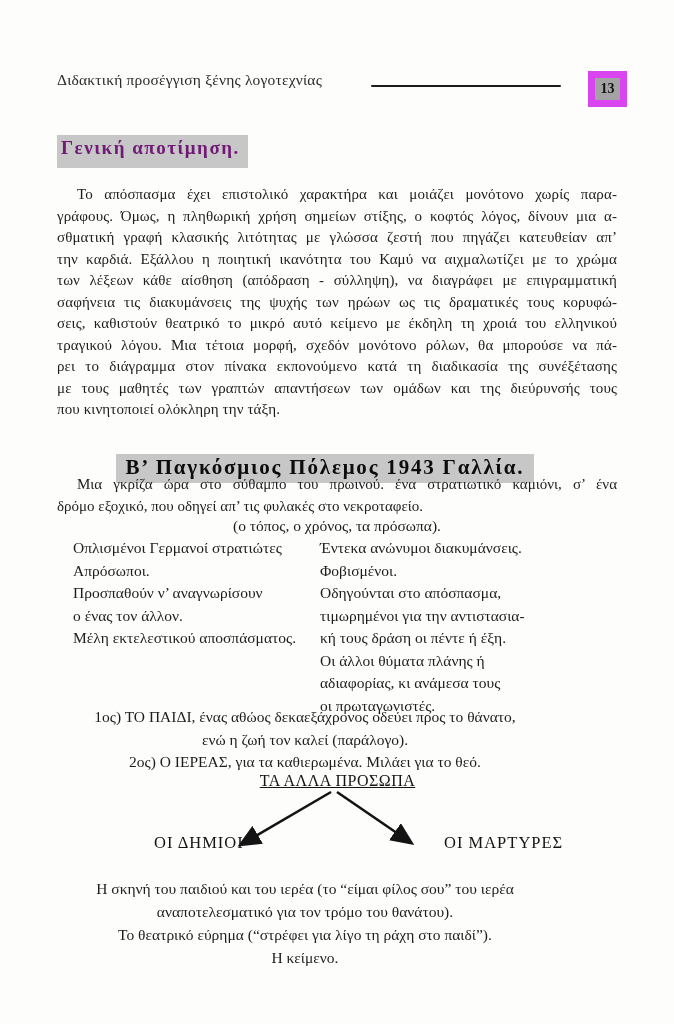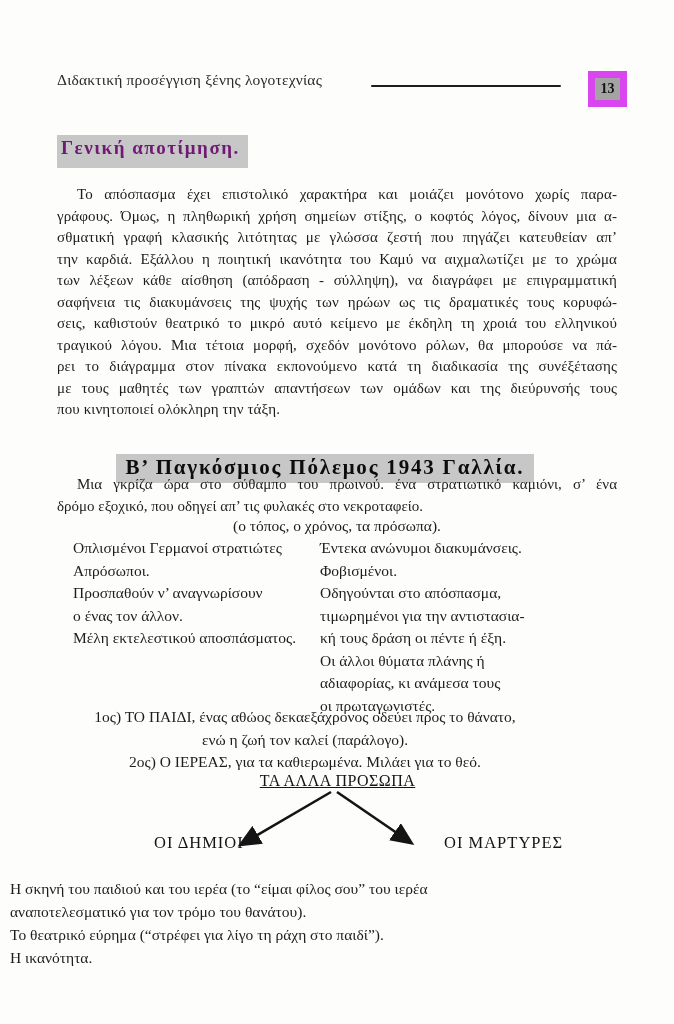--- a/index.html
+++ b/index.html
@@ -88,21 +88,21 @@
   }
   .diagram-arrows { position: absolute; top: 789px; left: 0; width: 674px; height: 62px; }
   .diagram-label {
     position: absolute; font-size: 16.5px; letter-spacing: 1px; color: #141414; margin-left: 16px;
   }
   .label-left  { top: 833px; left: 138px; }
   .label-right { top: 833px; left: 428px; }
   
   .closing {
     position: absolute; top: 877px; left: 10px; width: 590px;
-    text-align: left; font-size: 15.5px; line-height: 23px;
+    text-align: center; font-size: 15.5px; line-height: 23px;
   }
 </style>
 </head>
 <body>
 
 <div class="page">
 
   <div class="running-title">Διδακτική προσέγγιση ξένης λογοτεχνίας</div>
   <div class="header-rule"></div>
   <div class="page-number">13</div>
@@ -168,16 +168,16 @@
     <line x1="337" y1="3" x2="410" y2="53" stroke="#141414" stroke-width="2.6" marker-end="url(#ah)"></line>
   </svg>
 
   <div class="diagram-label label-left">ΟΙ ΔΗΜΙΟΙ</div>
   <div class="diagram-label label-right">ΟΙ ΜΑΡΤΥΡΕΣ</div>
 
   <div class="closing">
       <div class="line">Η σκηνή του παιδιού και του ιερέα (το “είμαι φίλος σου” του ιερέα</div>
       <div class="line">αναποτελεσματικό για τον τρόμο του θανάτου).</div>
       <div class="line">Το θεατρικό εύρημα (“στρέφει για λίγο τη ράχη στο παιδί”).</div>
-      <div class="line">Η ικανότητα.</div>
+      <div class="line">Η κείμενο.</div>
     </div>
 
 </div>
 
 </body></html>

